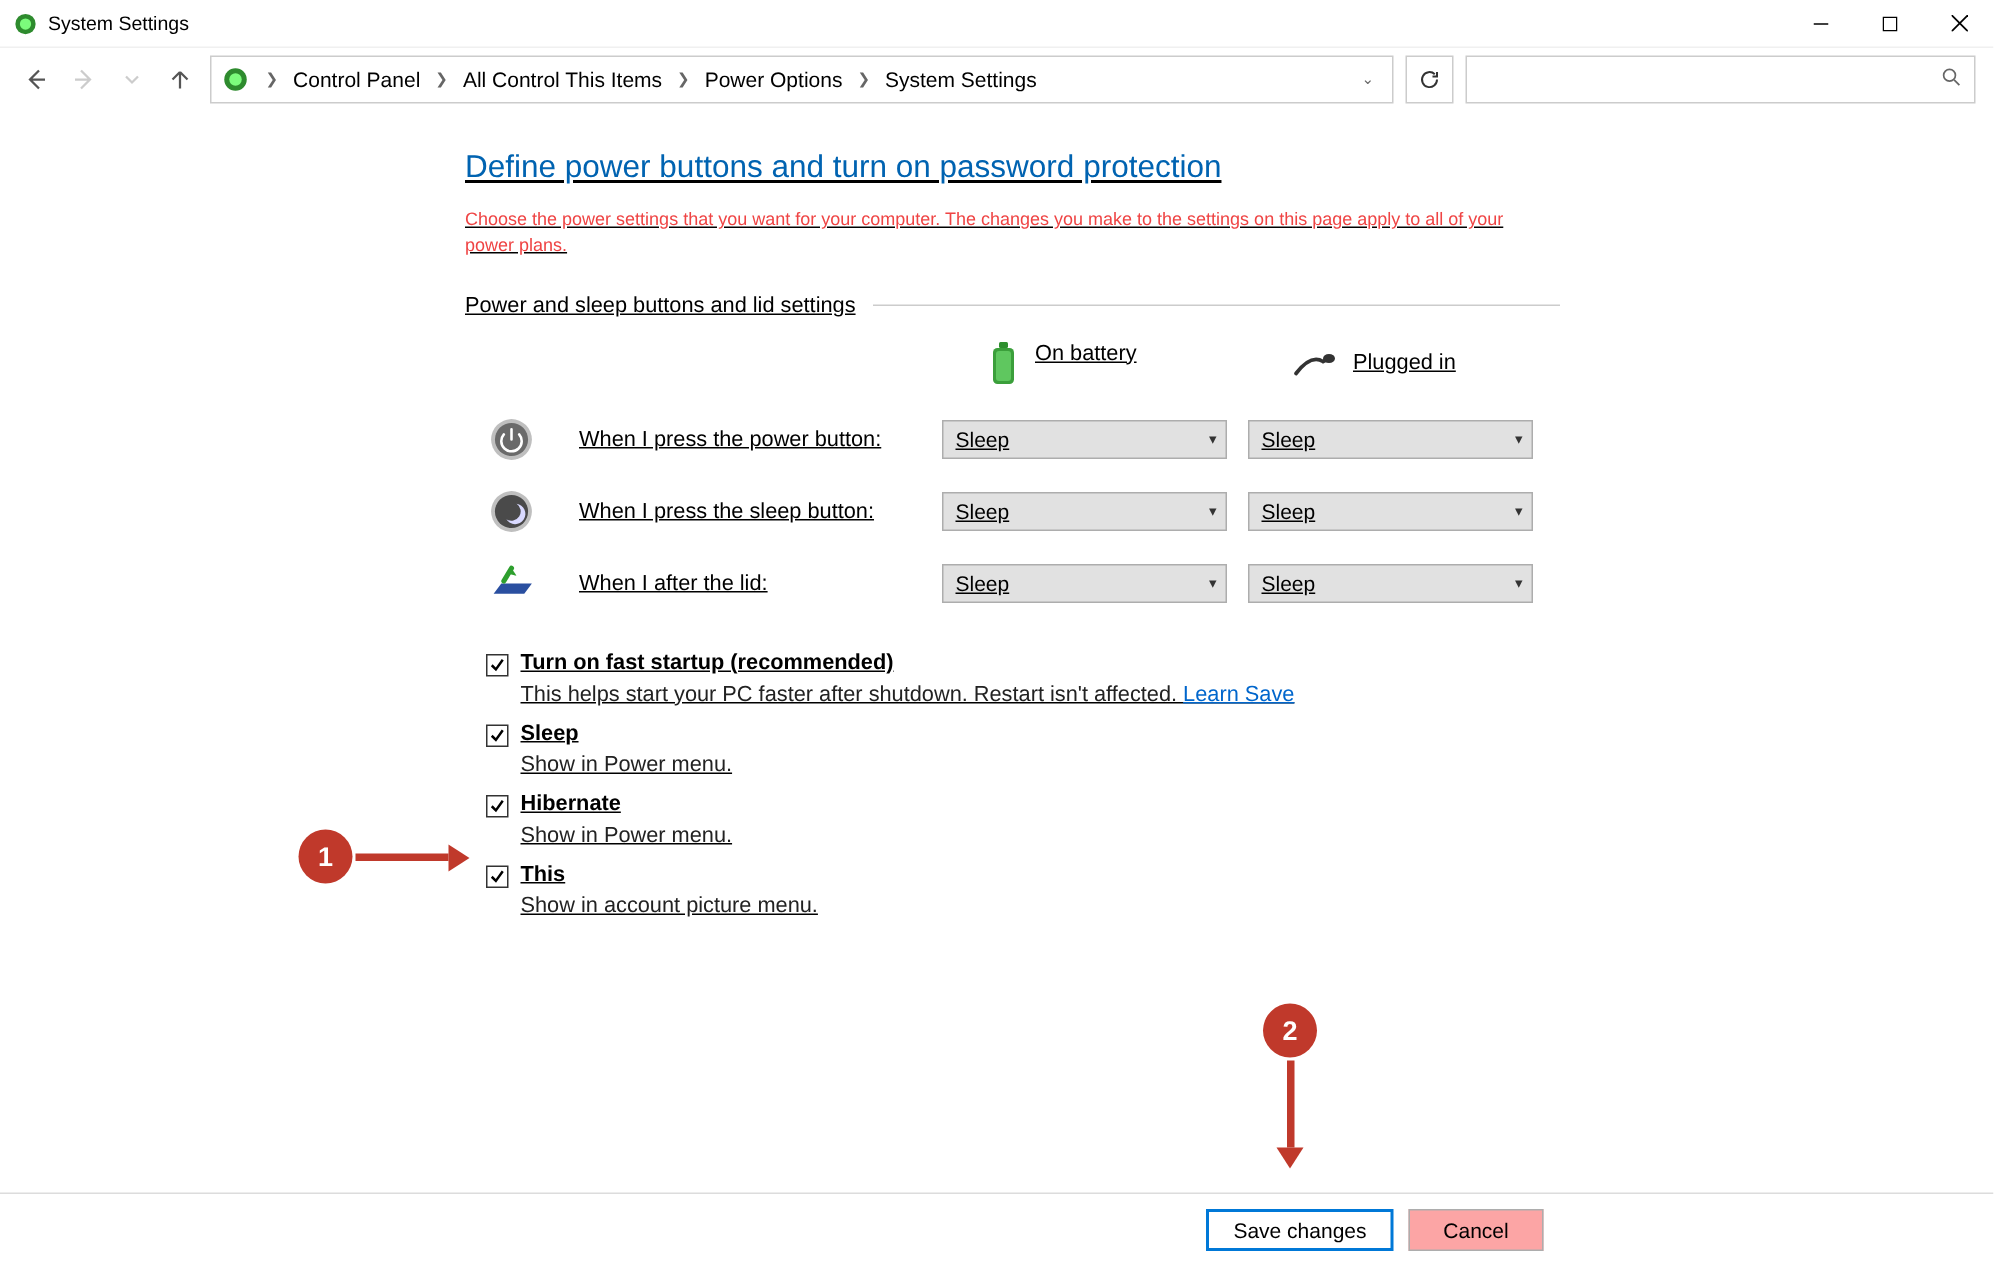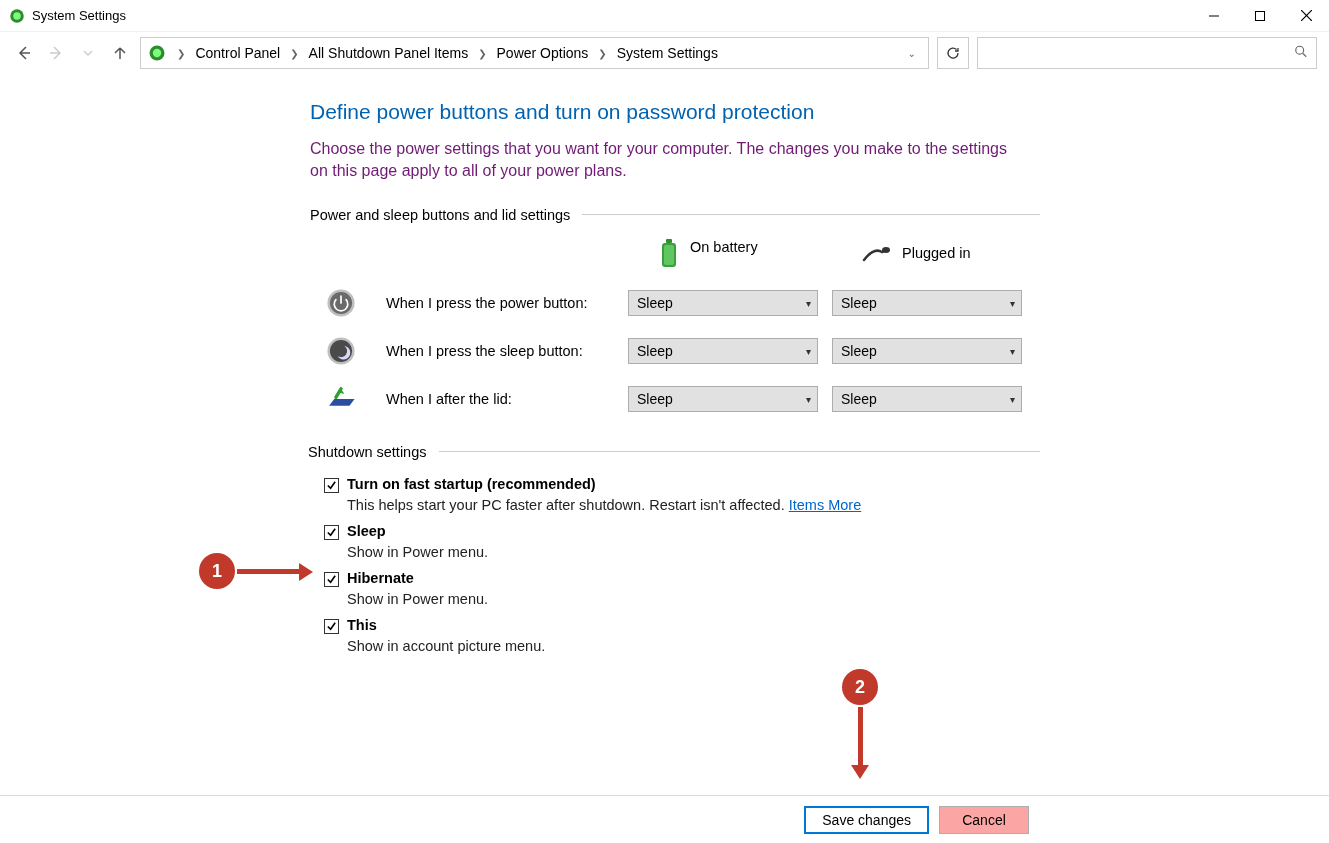--- a/index.html
+++ b/index.html
@@ -90,29 +90,30 @@
     position: absolute; right: 8px; top: 50%; transform: translateY(-50%);
     color: #666;
   }
 
   
   .content {
     position: absolute;
     left: 0; right: 16px; top: 100px;
     padding-left: 310px;
     width: 1040px;
+    text-decoration: underline;
   }
   .pagetitle {
     color: #0063B1;
     font-size: 21px;
     margin-bottom: 14px;
   }
   .pagedesc {
-    font-size: 16px;
-    color: #701a75;
+    font-size: 12px;
+    color: #ef4444;
     width: 700px;
     margin-bottom: 24px;
     line-height: 1.4;
   }
   .section-hd {
     display: flex; align-items: center;
     font-size: 14.5px;
     margin-bottom: 16px;
     white-space: nowrap;
     justify-content: center;
@@ -293,21 +294,21 @@
   <div class="breadcrumb">
     <span class="bcicon">
       <svg viewBox="0 0 24 24">
           <circle cx="12" cy="12" r="9" fill="#2e8b2e"></circle>
           <circle cx="12" cy="12" r="5" fill="#7cfc7c"></circle>
         </svg>
     </span>
     <span class="bcchev">❯</span>
     <span class="bcitem">Control Panel</span>
     <span class="bcchev">❯</span>
-    <span class="bcitem">All Shutdown Panel Items</span>
+    <span class="bcitem">All Control This Items</span>
     <span class="bcchev">❯</span>
     <span class="bcitem">Power Options</span>
     <span class="bcchev">❯</span>
     <span class="bcitem">System Settings</span>
     <span class="bcend">⌄</span>
   </div>
 
   <div class="refreshbtn">
     <svg width="16" height="16" viewBox="0 0 16 16">
         <path d="M13 8a5 5 0 1 1-1.5-3.5M13 3v3h-3" fill="none" stroke="#333" stroke-width="1.3"></path>
@@ -407,37 +408,33 @@
     <div class="dropdown">
       <span>Sleep</span>
       <span class="ddchev">▾</span>
     </div>
     <div class="dropdown">
       <span>Sleep</span>
       <span class="ddchev">▾</span>
     </div>
   </div>
 
-  <div class="section-hd" style="margin-left:-2px;">
-    <span>Shutdown settings</span>
-    <span class="line"></span>
-  </div>
 
   <div class="shutdown">
     <div class="optblock">
       <div class="optrow">
         <div class="checkbox">
           <svg viewBox="0 0 12 12">
               <path d="M2 6 L5 9 L10 2" fill="none" stroke="#000" stroke-width="1.8"></path>
             </svg>
         </div>
         <span class="opttitle">Turn on fast startup (recommended)</span>
       </div>
       <div class="optdesc">
-        <span>This helps start your PC faster after shutdown. Restart isn't affected. </span><span class="link">Items More</span>
+        <span>This helps start your PC faster after shutdown. Restart isn't affected. </span><span class="link">Learn Save</span>
       </div>
     </div>
 
     <div class="optblock">
       <div class="optrow">
         <div class="checkbox">
           <svg viewBox="0 0 12 12">
               <path d="M2 6 L5 9 L10 2" fill="none" stroke="#000" stroke-width="1.8"></path>
             </svg>
         </div>

